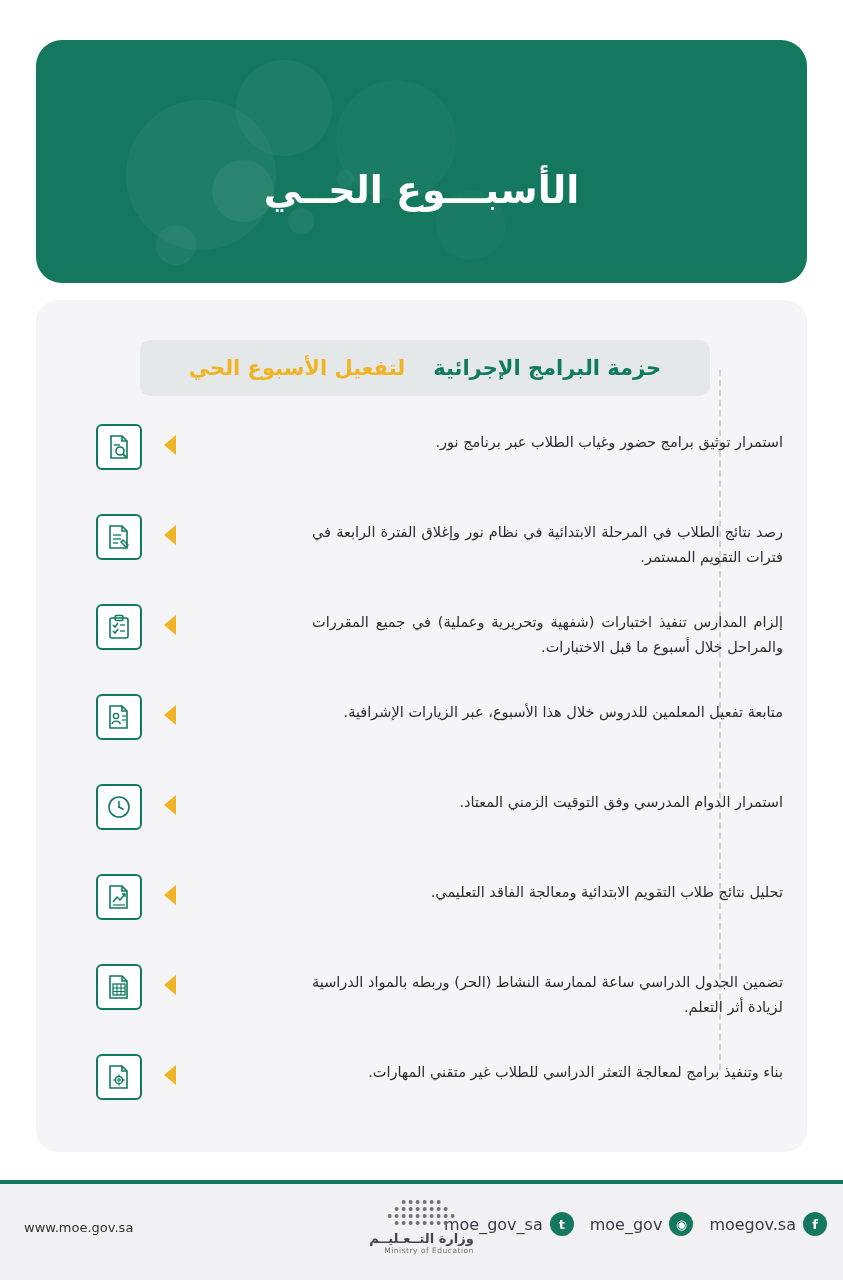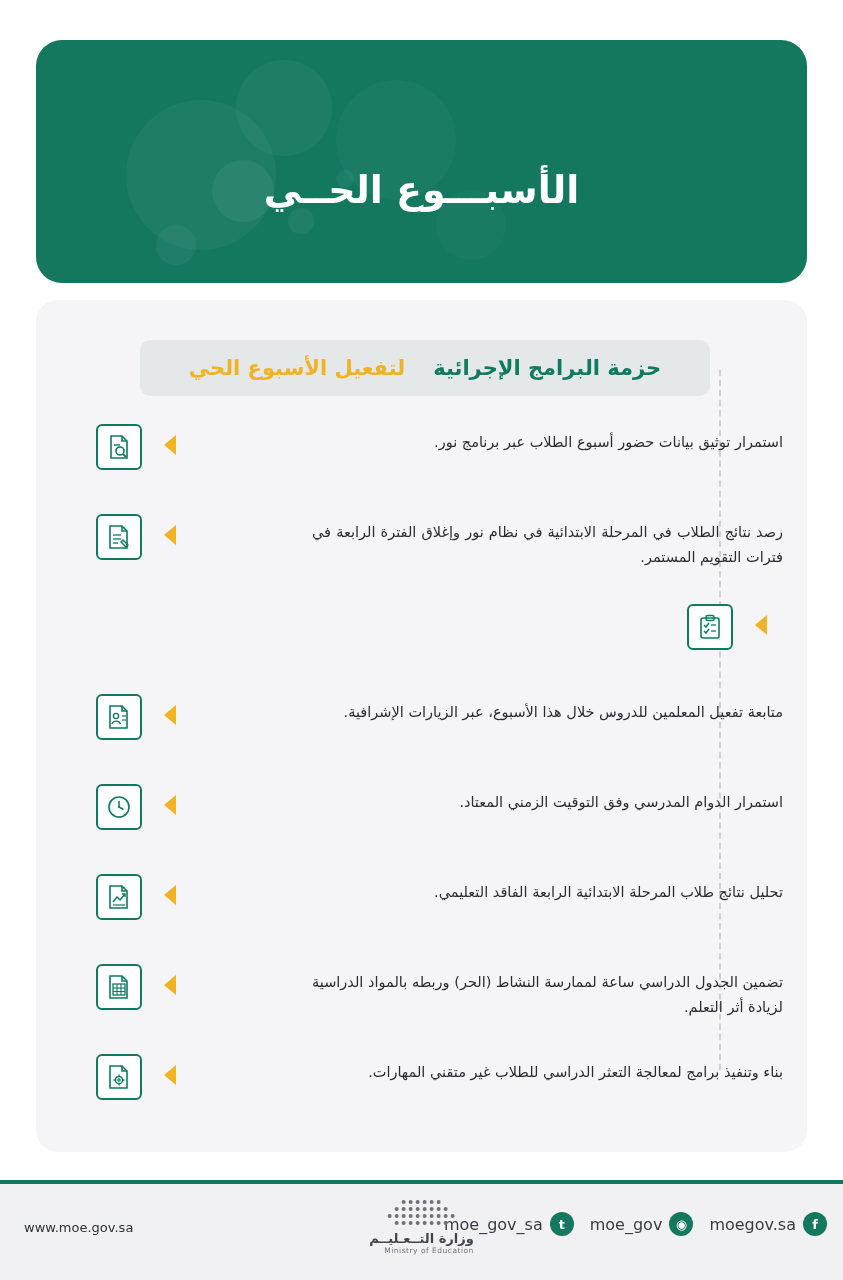--- a/index.html
+++ b/index.html
@@ -191,21 +191,21 @@
     <div class="section-pill">
       <span class="t1">حزمة البرامج الإجرائية</span>
       <span class="t2">لتفعيل الأسبوع الحي</span>
     </div>
 
     <div class="dotted-line"></div>
 
     <div class="items">
 
       <div class="item">
-        <div class="item-text">استمرار توثيق بيانات حضور أسبوع الطلاب عبر برنامج نور.</div>
+        <div class="item-text">استمرار توثيق برامج حضور وغياب الطلاب عبر برنامج نور.</div>
         <div class="arrow">
           <svg width="16" height="22" viewBox="0 0 16 22">
               <path d="M14 1 L2 11 L14 21 Z" fill="#f0b323"></path>
             </svg>
         </div>
         <div class="icon-box">
           <svg width="26" height="26" viewBox="0 0 26 26">
             <path d="M5 2 h11 l5 5 v17 H5 Z" fill="none" stroke="#0f7a5f" stroke-width="1.6"></path>
             <path d="M16 2 v5 h5" fill="none" stroke="#0f7a5f" stroke-width="1.6"></path>
             <line x1="8" y1="11" x2="14" y2="11" stroke="#0f7a5f" stroke-width="1.4"></line>
@@ -228,20 +228,21 @@
             <path d="M16 2 v5 h5" fill="none" stroke="#0f7a5f" stroke-width="1.6"></path>
             <line x1="7" y1="11" x2="15" y2="11" stroke="#0f7a5f" stroke-width="1.3"></line>
             <line x1="7" y1="15" x2="15" y2="15" stroke="#0f7a5f" stroke-width="1.3"></line>
             <line x1="7" y1="19" x2="12" y2="19" stroke="#0f7a5f" stroke-width="1.3"></line>
             <path d="M17 16 l5 5 -2 2 -5 -5 Z" fill="none" stroke="#0f7a5f" stroke-width="1.4"></path>
           </svg>
         </div>
       </div>
 
       <div class="item">
+        <div class="item-text">إلزام المدارس تنفيذ اختبارات (شفهية وتحريرية وعملية) في جميع المقررات والمراحل خلال أسبوع ما قبل الاختبارات.</div>
         <div class="arrow">
           <svg width="16" height="22" viewBox="0 0 16 22">
               <path d="M14 1 L2 11 L14 21 Z" fill="#f0b323"></path>
             </svg>
         </div>
         <div class="icon-box">
           <svg width="26" height="26" viewBox="0 0 26 26">
             <rect x="4" y="4" width="18" height="20" rx="2" fill="none" stroke="#0f7a5f" stroke-width="1.6"></rect>
             <rect x="9" y="1.5" width="8" height="5" rx="1.5" fill="none" stroke="#0f7a5f" stroke-width="1.5"></rect>
             <path d="M7 11 l2 2 3 -4" fill="none" stroke="#0f7a5f" stroke-width="1.5"></path>
@@ -282,21 +283,21 @@
           <svg width="26" height="26" viewBox="0 0 26 26">
             <circle cx="13" cy="13" r="10" fill="none" stroke="#0f7a5f" stroke-width="1.6"></circle>
             <line x1="13" y1="13" x2="13" y2="7" stroke="#0f7a5f" stroke-width="1.5"></line>
             <line x1="13" y1="13" x2="17.5" y2="15.5" stroke="#0f7a5f" stroke-width="1.5"></line>
             <circle cx="13" cy="13" r="1.1" fill="#0f7a5f"></circle>
           </svg>
         </div>
       </div>
 
       <div class="item">
-        <div class="item-text">تحليل نتائج طلاب المرحلة الابتدائية الرابعة الفاقد التعليمي.</div>
+        <div class="item-text">تحليل نتائج طلاب التقويم الابتدائية ومعالجة الفاقد التعليمي.</div>
         <div class="arrow">
           <svg width="16" height="22" viewBox="0 0 16 22">
               <path d="M14 1 L2 11 L14 21 Z" fill="#f0b323"></path>
             </svg>
         </div>
         <div class="icon-box">
           <svg width="26" height="26" viewBox="0 0 26 26">
             <path d="M4 2 h12 l5 5 v17 H4 Z" fill="none" stroke="#0f7a5f" stroke-width="1.6"></path>
             <path d="M16 2 v5 h5" fill="none" stroke="#0f7a5f" stroke-width="1.6"></path>
             <polyline points="7,18 11,13 14,16 19,10" fill="none" stroke="#0f7a5f" stroke-width="1.5"></polyline>

